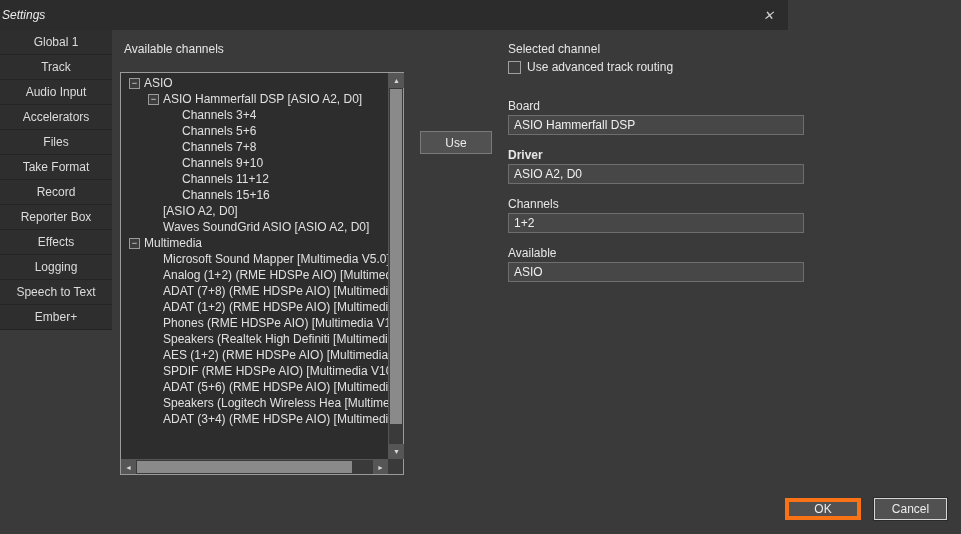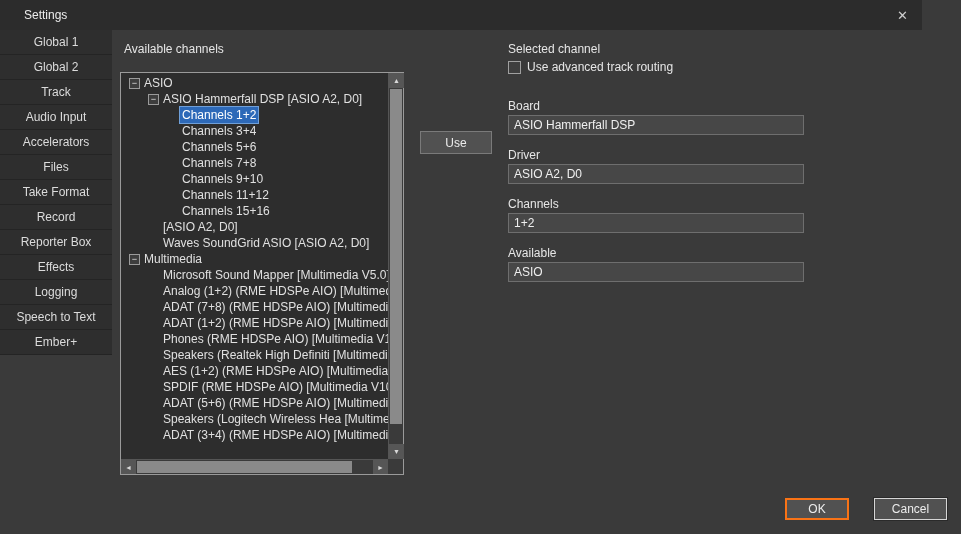--- a/index.html
+++ b/index.html
@@ -8,23 +8,24 @@
     position:relative;
     background:#3a3a3a;
     font-family:"Liberation Sans", sans-serif;
     font-size:12px;
     color:#e6e6e6;
     overflow:hidden;
   }
 
   
   .titlebar {
-    position:absolute; top:0; left:0; width:922px; height:30px;
+    position:absolute; top:0; left:0; width:788px; height:30px;
     background:#2c2c2c; display:flex; align-items:center;
-    padding:0 24px;
+    padding:0 2px;
+    font-style:italic;
   }
   .titlebar .title { color:#ececec; }
   .titlebar .close {
     position:absolute; right:14px; top:0; height:30px;
     display:flex; align-items:center; color:#cfcfcf; font-size:13px;
     cursor:default;
   }
 
   
   .sidebar { position:absolute; top:30px; left:0; width:112px;text-align:right; }
@@ -105,38 +106,37 @@
   }
   .field-label { position:absolute; left:508px; color:#e6e6e6; }
   .field {
     position:absolute; left:508px; width:296px; height:20px;
     background:#474747; border:1px solid #6e6e6e; color:#efefef;
     display:flex; align-items:center; padding:0 5px; white-space:nowrap; overflow:hidden;
   }
 
   
   .btn {
-    position:absolute; top:498px; height:22px; width:64px;
-    background:#515151; border:2px solid #f97316; color:#ececec;
+    position:absolute; top:498px; height:22px; width:76px;
+    background:#515151; border:4px solid #f97316; color:#ececec;
     display:flex; align-items:center; justify-content:center; cursor:default;
   }
   .btn.ok { left:785px; }
   .btn.cancel { left:874px; width:73px; border:1px solid #d6d6d6; box-shadow:0 0 0 1px #2a2a2a; }
 </style>
 </head>
 <body>
 
 <div class="titlebar">
   <span class="title">Settings</span>
   <span class="close">✕</span>
 </div>
 
 <div class="sidebar" id="sidebar">
     <div class="side-item">Global 1</div>
-    <div class="side-item">Global 2</div>
     <div class="side-item">Track</div>
     <div class="side-item">Audio Input</div>
     <div class="side-item">Accelerators</div>
     <div class="side-item">Files</div>
     <div class="side-item">Take Format</div>
     <div class="side-item">Record</div>
     <div class="side-item">Reporter Box</div>
     <div class="side-item">Effects</div>
     <div class="side-item">Logging</div>
     <div class="side-item">Speech to Text</div>
@@ -148,24 +148,20 @@
 <div class="listbox">
   <div class="tree-viewport" id="tree">
       <div class="tree-row" style="padding-left: 8px;">
         <span class="expander">−</span>
         <span class="tree-label">ASIO</span>
       </div>
       <div class="tree-row" style="padding-left: 27px;">
         <span class="expander">−</span>
         <span class="tree-label">ASIO Hammerfall DSP [ASIO A2, D0]</span>
       </div>
-      <div class="tree-row sel" style="padding-left: 46px;">
-        <span class="expander-spacer"></span>
-        <span class="tree-label">Channels 1+2</span>
-      </div>
       <div class="tree-row" style="padding-left: 46px;">
         <span class="expander-spacer"></span>
         <span class="tree-label">Channels 3+4</span>
       </div>
       <div class="tree-row" style="padding-left: 46px;">
         <span class="expander-spacer"></span>
         <span class="tree-label">Channels 5+6</span>
       </div>
       <div class="tree-row" style="padding-left: 46px;">
         <span class="expander-spacer"></span>
@@ -261,21 +257,21 @@
 <div class="section-label" style="left:508px; top:42px;">Selected channel</div>
 
 <div class="checkbox-row">
   <span class="checkbox"></span>
   <span>Use advanced track routing</span>
 </div>
 
 <div class="field-label" style="top:99px;">Board</div>
 <div class="field" style="top:115px;">ASIO Hammerfall DSP</div>
 
-<div class="field-label" style="top:148px;">Driver</div>
+<div class="field-label" style="top:148px;font-weight:bold;">Driver</div>
 <div class="field" style="top:164px;">ASIO A2, D0</div>
 
 <div class="field-label" style="top:197px;">Channels</div>
 <div class="field" style="top:213px;">1+2</div>
 
 <div class="field-label" style="top:246px;">Available</div>
 <div class="field" style="top:262px;">ASIO</div>
 
 <div class="btn ok">OK</div>
 <div class="btn cancel">Cancel</div>

